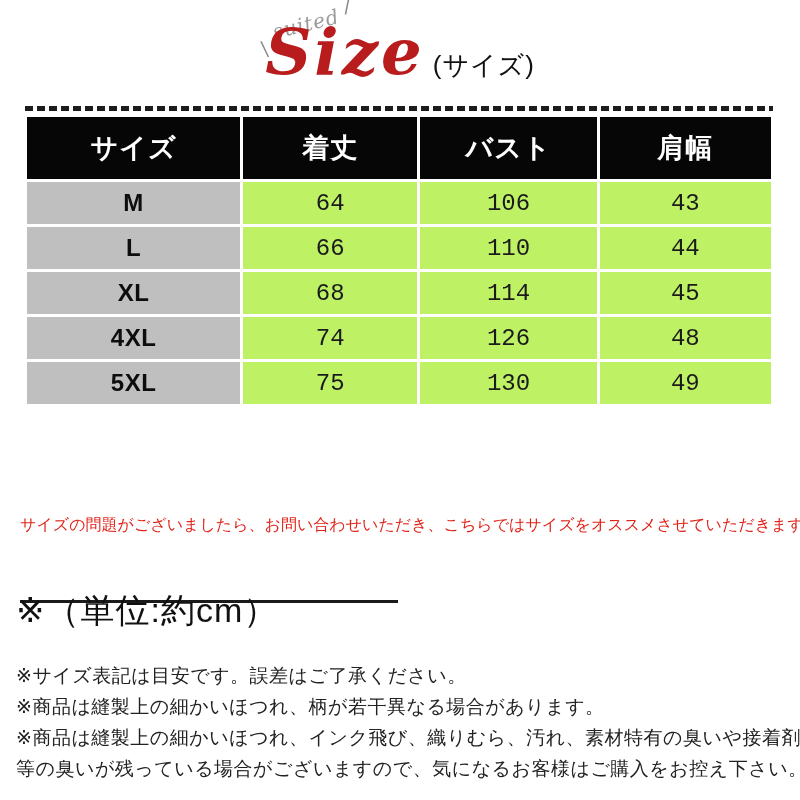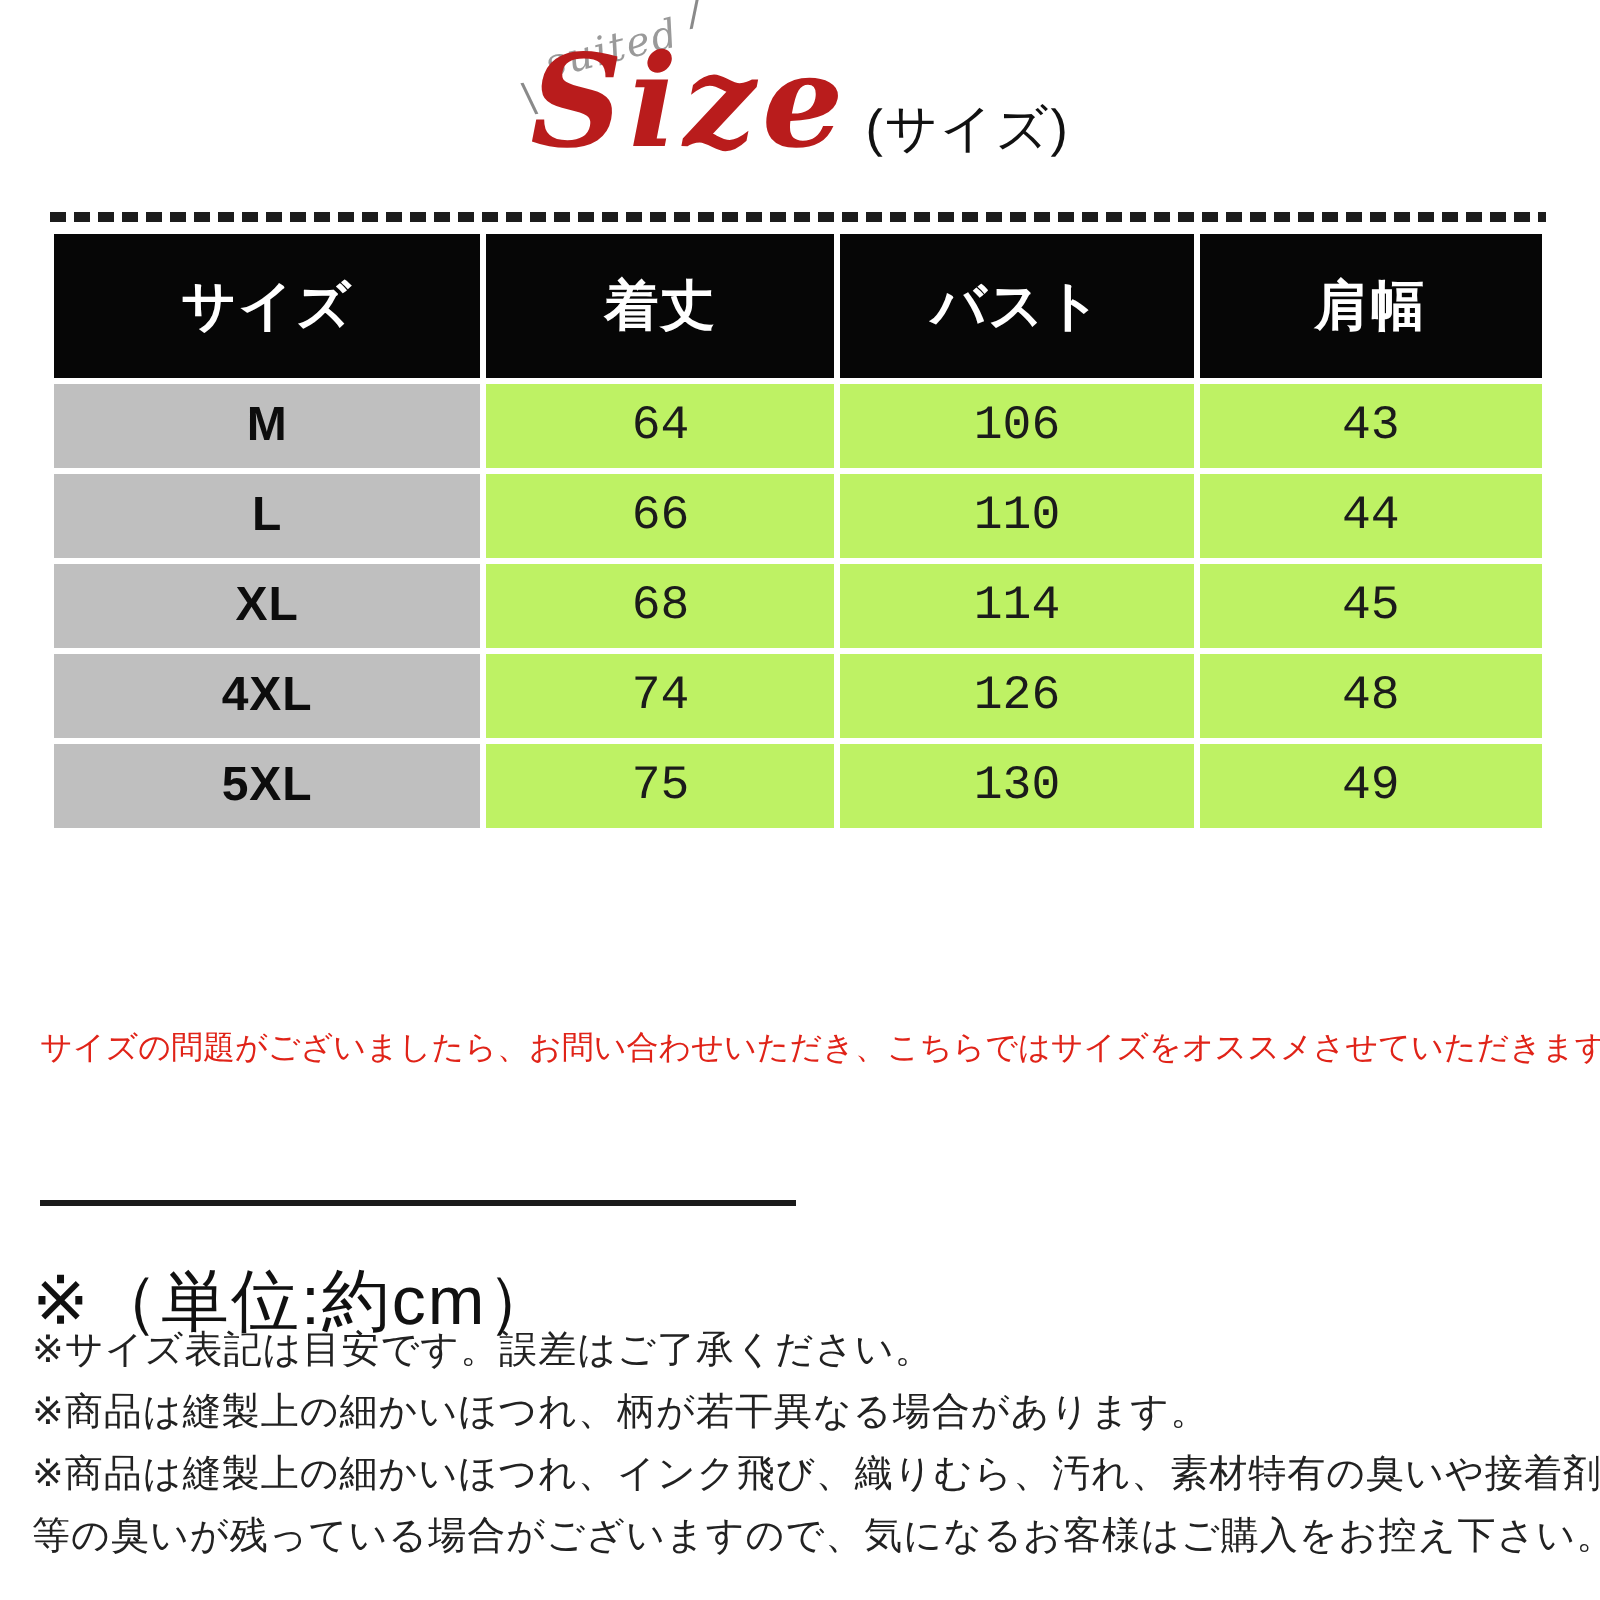--- a/index.html
+++ b/index.html
@@ -35,37 +35,37 @@
     background:repeating-linear-gradient(90deg,#1c1c1c 0 8px,transparent 8px 12px);
   }
 
   
   .size-table{
     position:absolute;top:114px;left:24px;width:750px;
     border-collapse:separate;border-spacing:3px;table-layout:fixed;
   }
   .size-table th{
     background:#060606;color:#ffffff;font-size:27px;font-weight:bold;
-    height:72px;padding:0;text-align:center;letter-spacing:1px;
+    height:62px;padding:0;text-align:center;letter-spacing:1px;
   }
   .size-table td{height:42px;padding:0;text-align:center;font-size:24px;}
   .size-table td.size-cell{background:#bfbfbf;color:#0d0d0d;font-weight:bold;letter-spacing:0.5px;}
   .size-table td.val-cell{background:#bef264;color:#1b1b1b;font-weight:400;font-family:Liberation Mono, monospace;}
 
   
   .warning-notes{
     position:absolute;top:511px;left:20px;width:778px;
     color:#e02318;font-size:16px;line-height:28px;white-space:nowrap;
   }
   .warning-notes p{margin:0;}
 
   
   .section-rule{position:absolute;top:600px;left:20px;width:378px;border-top:3px solid #1a1a1a;}
   .unit-heading{
-    position:absolute;top:628px;left:16px;margin:0;
+    position:absolute;top:588px;left:16px;margin:0;
     font-size:34px;font-weight:400;color:#111;letter-spacing:1px;white-space:nowrap;
   }
 
   
   .disclaimers{
     position:absolute;top:660px;left:16px;width:782px;
     color:#222;font-size:19px;line-height:31px;letter-spacing:0.5px;white-space:nowrap;
   }
   .disclaimers p{margin:0;}
 </style>

